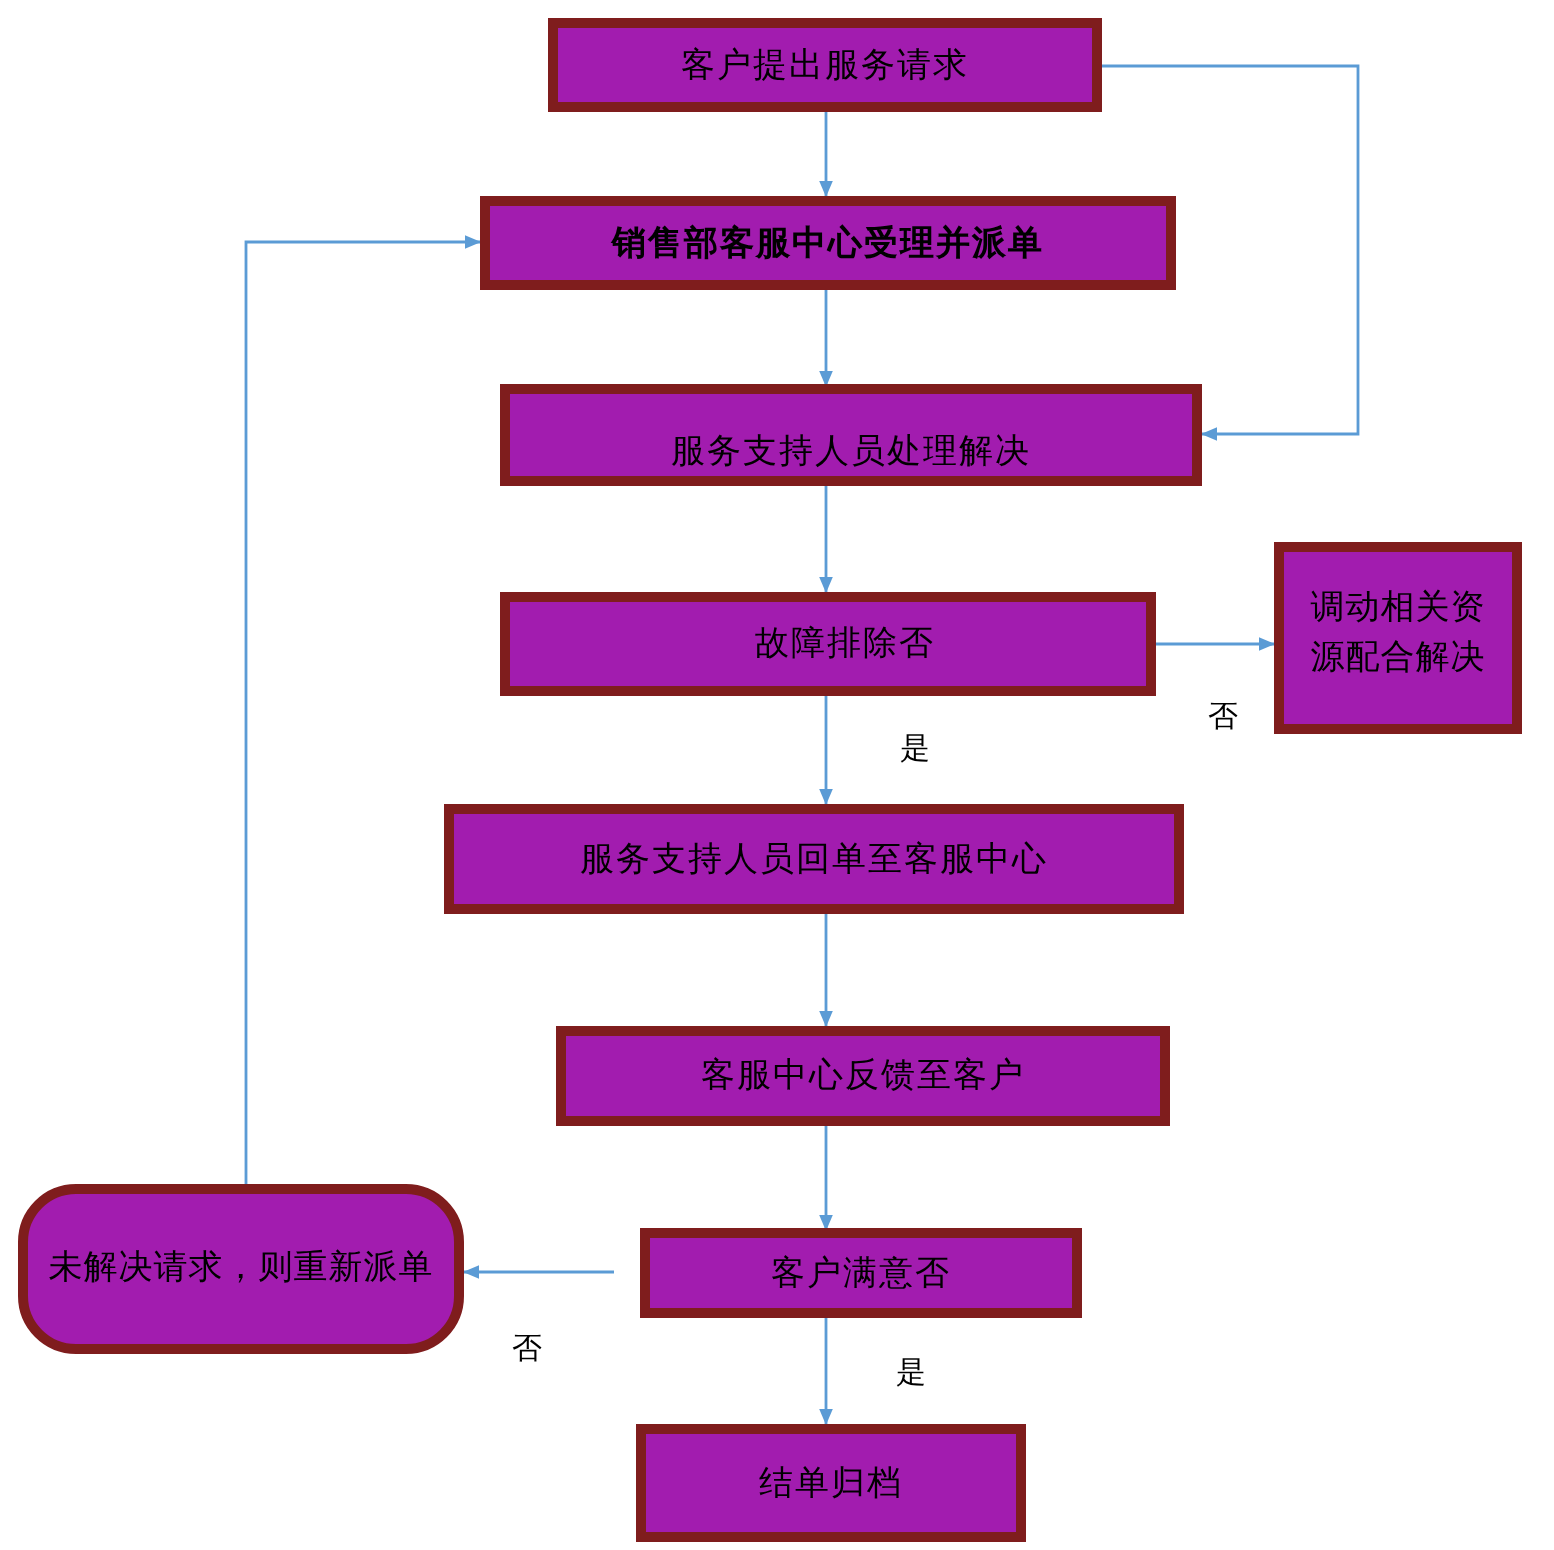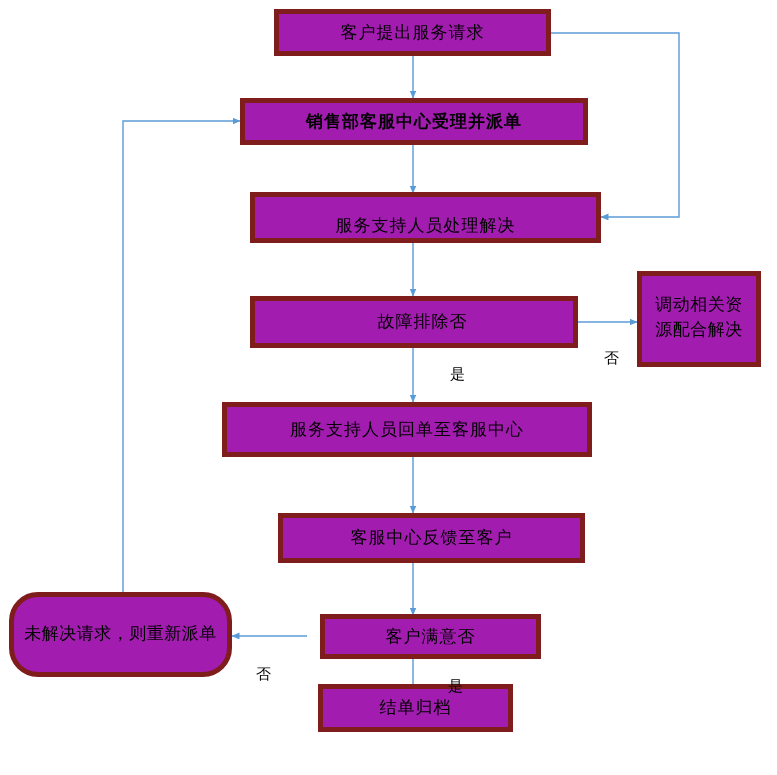--- a/index.html
+++ b/index.html
@@ -117,21 +117,21 @@
   </div>
 
   <div class="node" style="left:307px; top:614px; width:221px; height:45px;margin-left:13px;">
     <span>客户满意否</span>
   </div>
 
   <div class="node multiline" style="left:9px; top:592px; width:223px; height:85px;border-radius:29px;">
     <span>未解决请求，则重新派单</span>
   </div>
 
-  <div class="node" style="left:318px; top:684px; width:195px; height:48px;">
+  <div class="node" style="left:318px; top:712px; width:195px; height:59px;">
     <span>结单归档</span>
   </div>
 
   <div class="label" style="left:604px; top:349px;">否</div>
   <div class="label" style="left:450px; top:365px;">是</div>
   <div class="label" style="left:256px; top:665px;">否</div>
   <div class="label" style="left:448px; top:677px;">是</div>
 
 </div>
 

